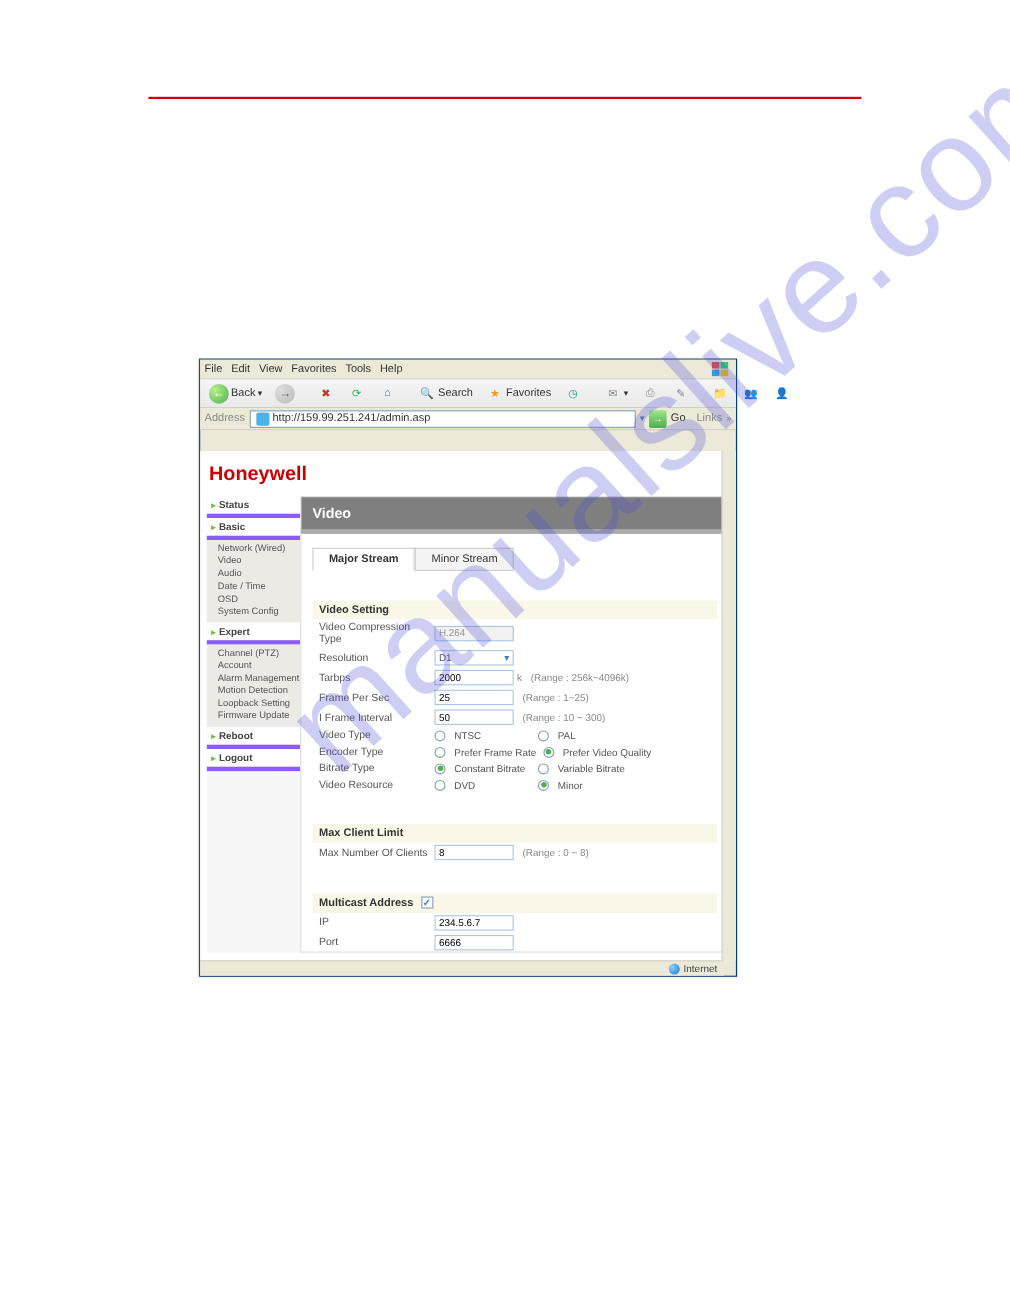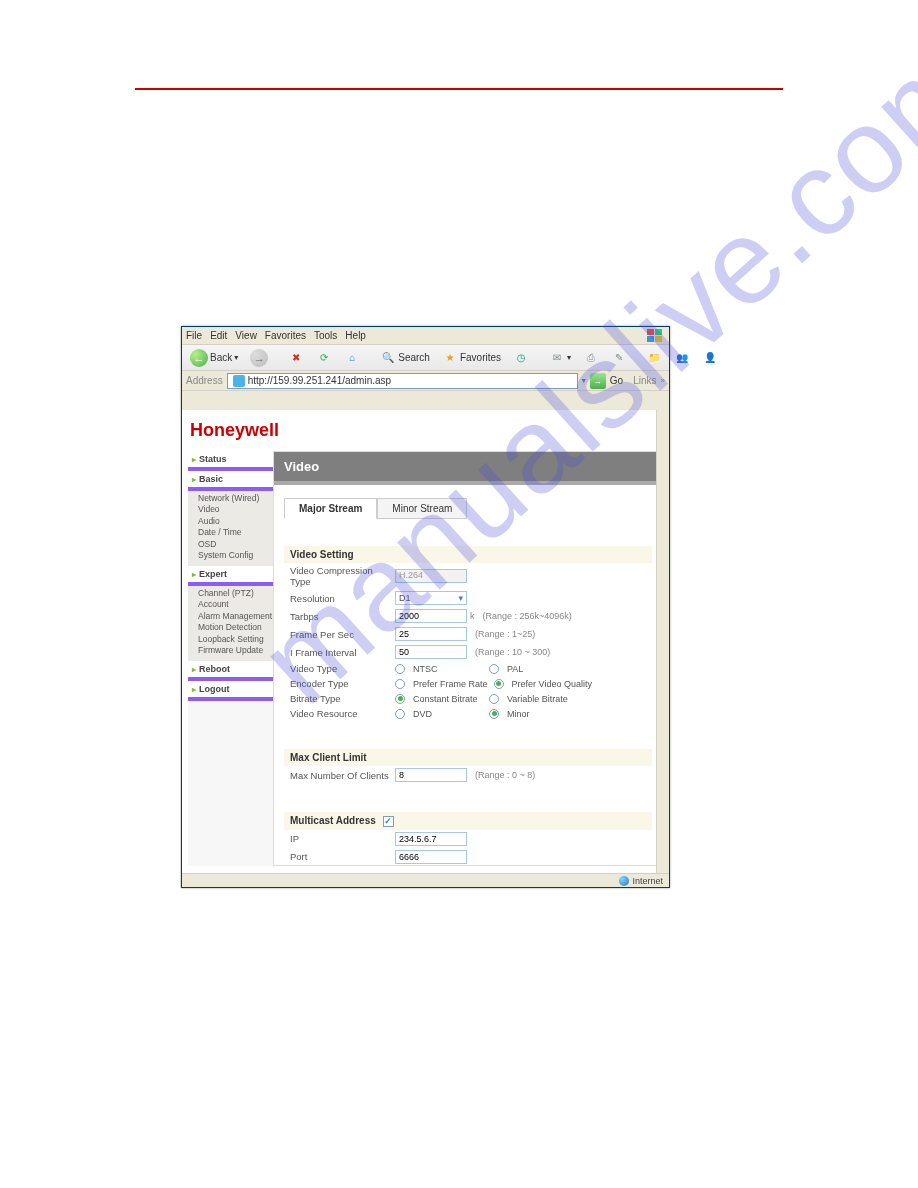--- a/index.html
+++ b/index.html
@@ -279,21 +279,21 @@
     display:block;
     margin:14px auto 0 auto;
     width:52px;height:17px;
     border:1px solid #7f9db9;
     background:linear-gradient(to bottom,#fff,#eee);
     font-size:10px;
     cursor:pointer;
   }
   .statusbar {
     position:absolute;
-    bottom:0;left:0;right:0;
+    bottom:0;left:0;right:11px;
     height:14px;
     background:#ece9d8;
     border-top:1px solid #d4d0c8;
     display:flex;
     align-items:center;
     justify-content:space-between;
     padding:0 6px;
     font-size:9px;
     color:#444;
   }

